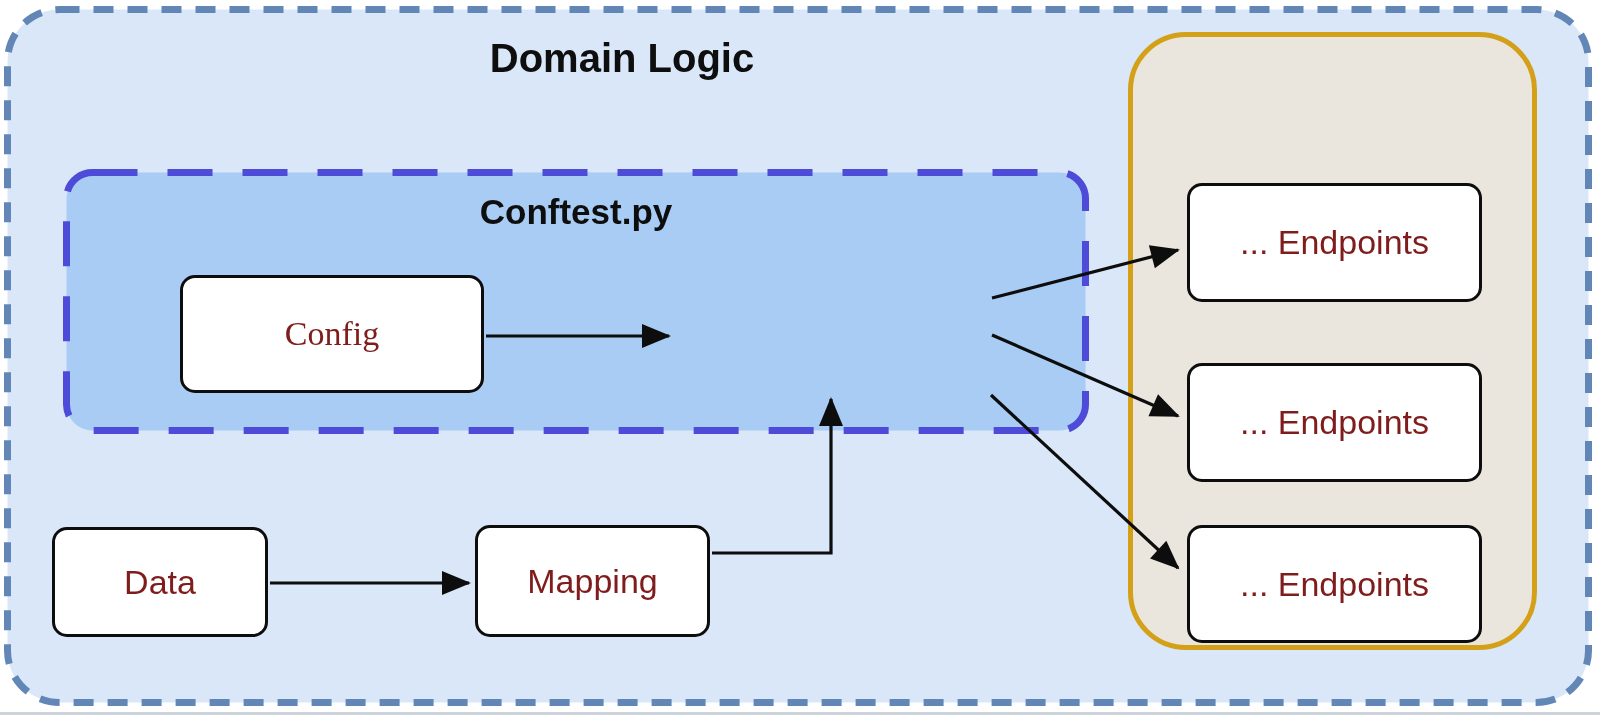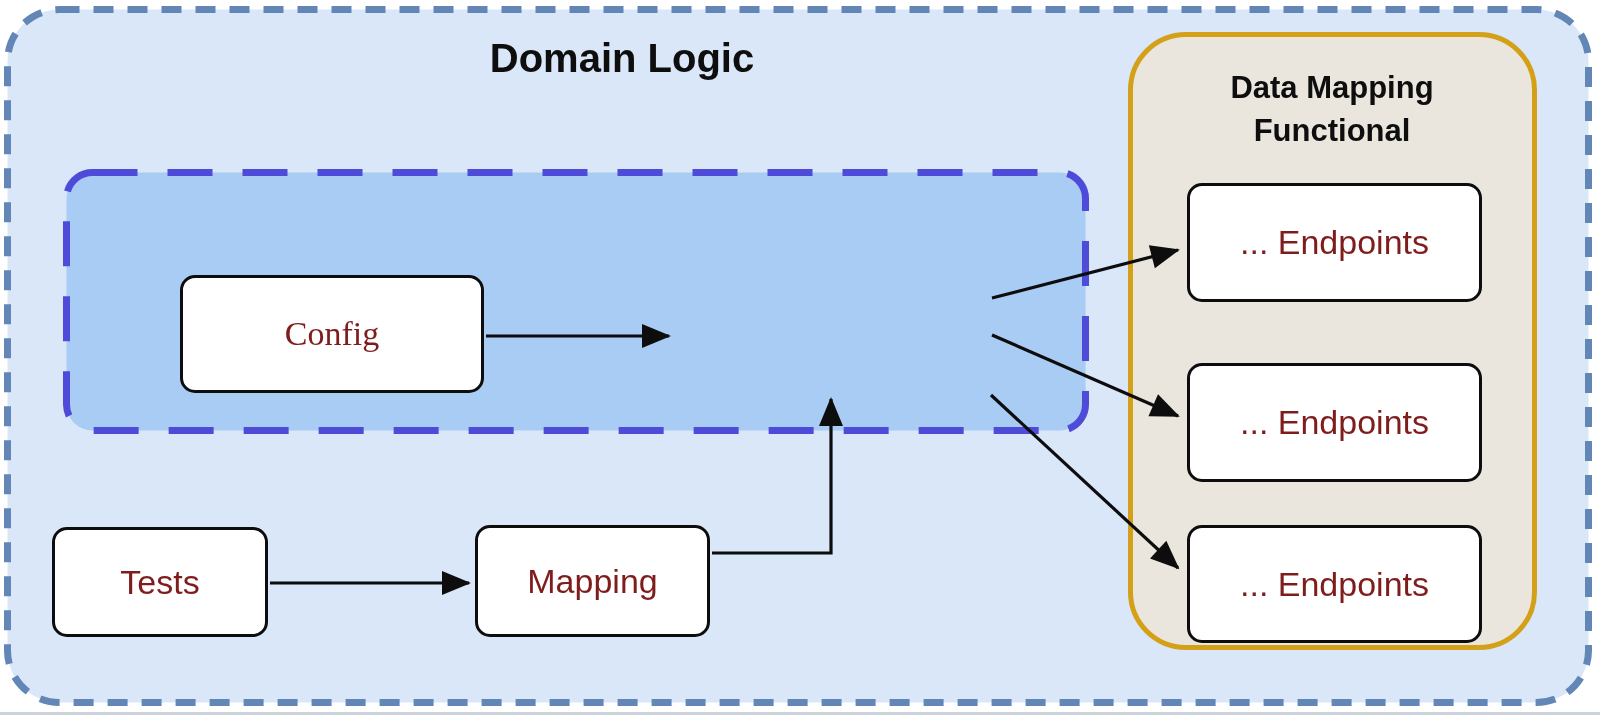--- a/index.html
+++ b/index.html
@@ -81,24 +81,24 @@
 
   <div class="abs" id="conftest-container">
     <svg class="layer" width="1028" height="267">
       <rect x="4.5" y="4.5" width="1019" height="258" rx="26" fill="#a9ccf5" stroke="#4d4bd8" stroke-width="7" stroke-dasharray="45 30"></rect>
     </svg>
   </div>
 
   <div class="abs" id="datamapping-container"></div>
 
   <div class="abs title" id="domain-title">Domain Logic</div>
-  <div class="abs title" id="datamapping-title">Data Mapping Functional</div>
+  <div class="abs title" id="conftest-title">Conftest.py</div>
 
   <div class="abs node" id="node-config">Config</div>
-  <div class="abs node" id="node-tests">Tests</div>
+  <div class="abs node" id="node-tests">Data</div>
   <div class="abs node" id="node-helpers">Mapping</div>
   <div class="abs node" id="node-ep1">... Endpoints</div>
   <div class="abs node" id="node-ep2">... Endpoints</div>
   <div class="abs node" id="node-ep3">... Endpoints</div>
 
   <svg class="layer" id="arrows" width="1600" height="716" viewBox="0 0 1600 716">
     <defs>
       <marker id="ah" markerUnits="userSpaceOnUse" markerWidth="32" markerHeight="26" refX="28" refY="13" orient="auto">
         <path d="M1,1 L30,13 L1,25 Z" fill="#0d0d0d"></path>
       </marker>

